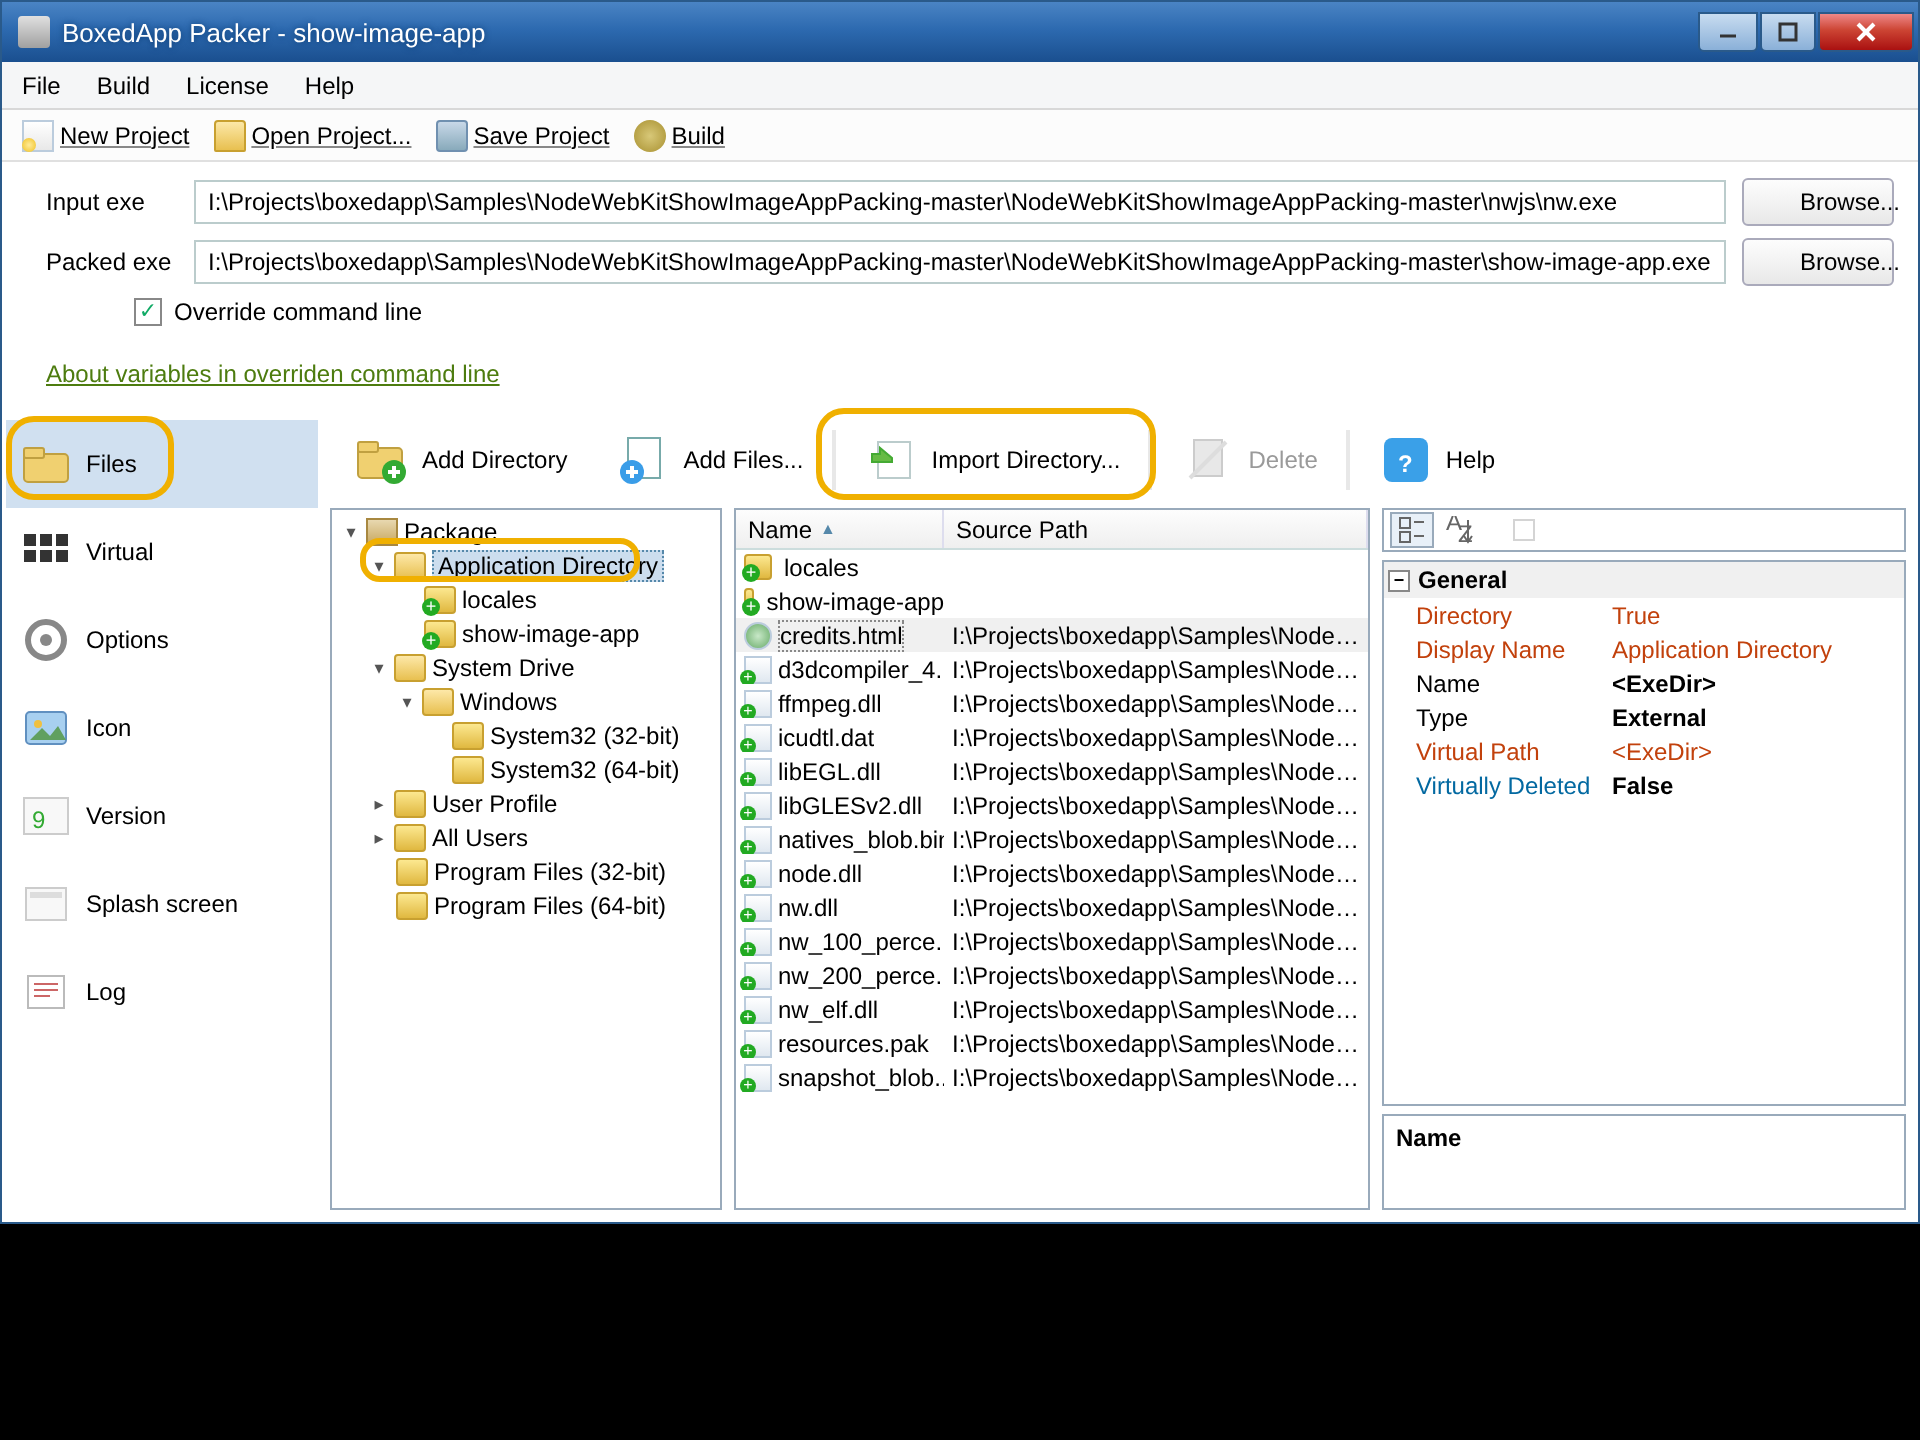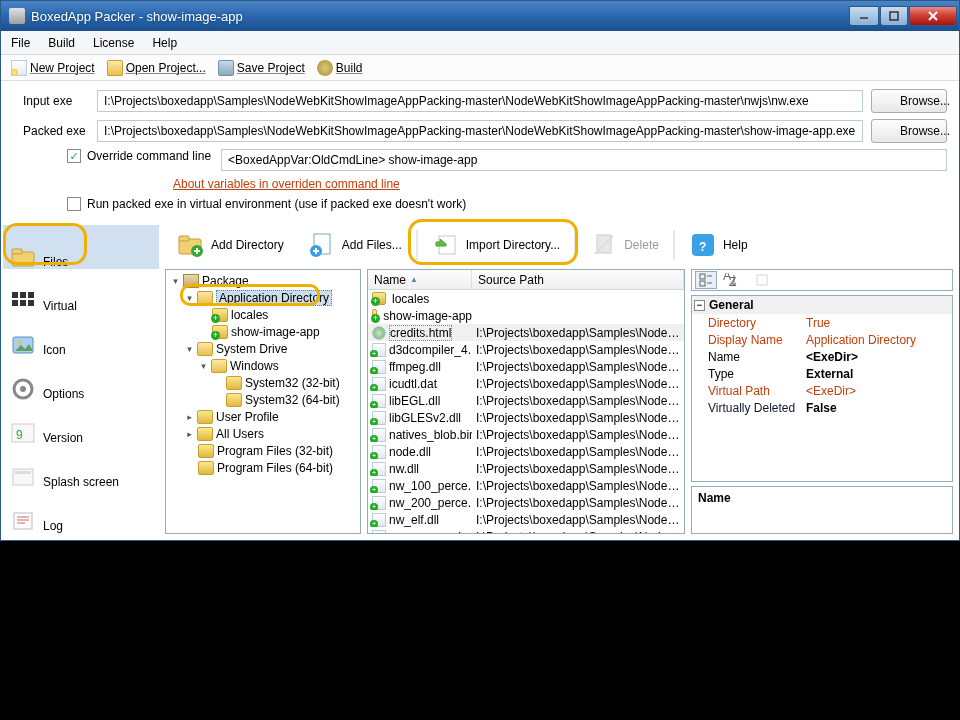--- a/index.html
+++ b/index.html
@@ -1,18 +1,18 @@
 <!DOCTYPE html>
 <html><head>
 <meta charset="utf-8">
 <style>
 * { box-sizing: border-box; margin: 0; padding: 0; font-family: "Segoe UI", Tahoma, sans-serif; font-size: 12px; }
 body { background: #000; width: 960px; height: 720px; overflow: hidden; }
 
-.window { width: 960px; height: 541px; background: #fff; border: 1px solid #2a5a8a; box-shadow: inset 0 0 0 1px #3b78b5; display: flex; flex-direction: column; }
+.window { width: 960px; height: 612px; background: #fff; border: 1px solid #2a5a8a; box-shadow: inset 0 0 0 1px #3b78b5; display: flex; flex-direction: column; }
 
 .titlebar { height: 30px; background: linear-gradient(#4a84c4, #2d6ab0 45%, #1a4f8f); display: flex; align-items: center; color: #fff; padding: 0 2px 0 8px; }
 .titlebar-icon { width: 16px; height: 16px; background: linear-gradient(#e0e0e0, #a0a0a0); border-radius: 2px; margin-right: 6px; }
 .titlebar-text { flex: 1; font-size: 13px; text-shadow: 0 0 3px #0a3a70; }
 .win-buttons { display: flex; gap: 1px; }
 .win-btn { width: 30px; height: 20px; border: 1px solid #2a5a8a; border-radius: 0 0 3px 3px; display: flex; align-items: center; justify-content: center; cursor: pointer; }
 .win-btn.min, .win-btn.max { background: linear-gradient(#c8dcf0, #8ab0d8); }
 .win-btn.max { width: 28px; }
 .win-btn.close { width: 48px; background: linear-gradient(#e88, #c43 45%, #a11); }
 .win-btn svg { stroke: #333; stroke-width: 1.5; fill: none; }
@@ -29,29 +29,29 @@
 .doc-icon.new::after { content: ""; position: absolute; bottom: -1px; left: -1px; width: 7px; height: 7px; background: radial-gradient(#ffeb99, #f0c020); border-radius: 50%; }
 .folder-icon-mini { background: linear-gradient(#fce8a8, #e8c050); border-radius: 2px 2px 1px 1px; border: 1px solid #c8a030; }
 .disk-icon { background: linear-gradient(#c8d8e8, #8ab); border-radius: 2px; border: 1px solid #7090b0; }
 .gear-icon-mini { background: radial-gradient(#d8c878, #a89030); border-radius: 50%; }
 
 .form-area { padding: 8px 12px 6px 22px; background: #fff; }
 .form-row { display: flex; align-items: center; margin-bottom: 6px; }
 .form-row .flabel { width: 74px; }
 .form-input { flex: 1; height: 22px; border: 1px solid #bcc; padding: 2px 6px; background: #fff; }
 .browse-btn { width: 76px; height: 24px; margin-left: 8px; background: linear-gradient(#fdfdfd, #e8e8e8); border: 1px solid #aab; border-radius: 3px; cursor: pointer; padding-left: 28px; }
-.chk-row { display: flex; align-items: flex-start; gap: 6px; margin-bottom: 4px; padding-left: 44px; }
+.chk-row { display: flex; align-items: flex-end; gap: 6px; margin-bottom: 15px; padding-left: 44px; }
 .chk { width: 14px; height: 14px; border: 1px solid #888; background: #fff; display: inline-flex; align-items: center; justify-content: center; }
 .chk.checked::after { content: "✓"; font-size: 11px; color: #1a6; line-height: 10px; }
 .override-input { flex: 1; height: 22px; border: 1px solid #bcc; padding: 2px 6px; margin-left: 4px; }
-.link { color: #c2410c; text-decoration: underline; cursor: pointer; margin-left: 150px; display: inline-block; margin-top: 2px; margin-bottom: 6px; }
+.link { color: #4d7c0f; text-decoration: underline; cursor: pointer; display: inline-block; margin-top: 2px; margin-bottom: 6px; }
 
 .main-area { flex: 1; display: flex; background: #fff; min-height: 0; }
 .sidebar { width: 160px; padding: 4px 2px; }
-.side-item { display: flex; align-items: flex-end; gap: 6px; height: 44px; padding: 0 6px; cursor: pointer; font-size: 14px; }
+.side-item { display: flex; align-items: center; gap: 6px; height: 44px; padding: 0 6px; cursor: pointer; font-size: 14px; }
 .side-item.active { background: #d0e0f0; }
 .side-icon { width: 28px; height: 24px; display: flex; align-items: center; justify-content: center; }
 
 .content { flex: 1; display: flex; flex-direction: column; min-width: 0; padding: 4px 6px 6px 4px; position: relative; }
 .action-toolbar { height: 44px; display: flex; align-items: center; gap: 4px; padding: 2px 0 6px 2px; }
 .action-btn { display: flex; align-items: center; gap: 6px; height: 36px; padding: 0 10px; cursor: pointer; font-size: 15px; border-radius: 4px; }
 .action-btn .aicon { width: 28px; height: 28px; display: flex; align-items: center; justify-content: center; }
 .action-btn.disabled { color: #9a9a9a; }
 .sep { width: 2px; height: 30px; background: #e8e8e8; }
 
@@ -161,27 +161,22 @@
       <button class="browse-btn">Browse...</button>
     </div>
     <div class="form-row">
       <span class="flabel">Packed exe</span>
       <input class="form-input" value="I:\Projects\boxedapp\Samples\NodeWebKitShowImageAppPacking-master\NodeWebKitShowImageAppPacking-master\show-image-app.exe" style="">
       <button class="browse-btn">Browse...</button>
     </div>
     <div class="chk-row">
       <span class="chk checked"></span>
       <span>Override command line</span>
-      <input class="override-input" value="&lt;BoxedAppVar:OldCmdLine&gt; show-image-app" style="">
     </div>
     <span class="link">About variables in overriden command line</span>
-    <div class="chk-row">
-      <span class="chk"></span>
-      <span>Run packed exe in virtual environment (use if packed exe doesn't work)</span>
-    </div>
   </div>
 
   <div class="main-area">
 
     <div class="sidebar" style="position:relative;">
       <div class="highlight-ring" style="left:2px; top:2px; width:84px; height:42px;"></div>
       <div class="side-item active">
         <span class="side-icon">
             <svg width="26" height="22">
               <rect x="2" y="6" width="22" height="14" rx="2" fill="#f0d070" stroke="#c0a040"></rect>
@@ -198,36 +193,36 @@
               <rect x="17" y="1" width="6" height="6" fill="#333"></rect>
               <rect x="1" y="9" width="6" height="6" fill="#333"></rect>
               <rect x="9" y="9" width="6" height="6" fill="#333"></rect>
               <rect x="17" y="9" width="6" height="6" fill="#333"></rect>
             </svg>
           </span>
         <span>Virtual</span>
       </div>
       <div class="side-item">
         <span class="side-icon">
+            <svg width="24" height="24">
+              <circle cx="12" cy="12" r="9" fill="none" stroke="#888" stroke-width="3"></circle>
+              <circle cx="12" cy="12" r="3" fill="#888"></circle>
+            </svg>
+          </span>
+        <span>Options</span>
+      </div>
+      <div class="side-item">
+        <span class="side-icon">
             <svg width="24" height="20">
               <rect x="2" y="2" width="20" height="16" rx="2" fill="#a8d0f0" stroke="#6090c0"></rect>
               <circle cx="8" cy="8" r="2" fill="#f0c040"></circle>
               <path d="M4 16 L10 10 L14 14 L18 9 L22 16 Z" fill="#60a060"></path>
             </svg>
           </span>
         <span>Icon</span>
-      </div>
-      <div class="side-item">
-        <span class="side-icon">
-            <svg width="24" height="24">
-              <circle cx="12" cy="12" r="9" fill="none" stroke="#888" stroke-width="3"></circle>
-              <circle cx="12" cy="12" r="3" fill="#888"></circle>
-            </svg>
-          </span>
-        <span>Options</span>
       </div>
       <div class="side-item">
         <span class="side-icon">
             <svg width="26" height="22">
               <rect x="2" y="2" width="22" height="18" fill="#f8f8f8" stroke="#ccc"></rect>
               <text x="6" y="17" font-size="12" fill="#3a3">9</text>
             </svg>
           </span>
         <span>Version</span>
       </div>
@@ -540,21 +535,21 @@
               </div>
             <div class="props-row bold">
                 <span class="pk">Type</span>
                 <span class="pv">External</span>
               </div>
             <div class="props-row ro">
                 <span class="pk">Virtual Path</span>
                 <span class="pv">&lt;ExeDir&gt;</span>
               </div>
             <div class="props-row bold">
-                <span class="pk" style="color:#0f172a">Virtually Deleted</span>
+                <span class="pk" style="color:#0369a1">Virtually Deleted</span>
                 <span class="pv">False</span>
               </div>
           </div>
           <div class="props-desc">
             <div class="dn">Name</div>
           </div>
         </div>
       </div>
     </div>
   </div>

